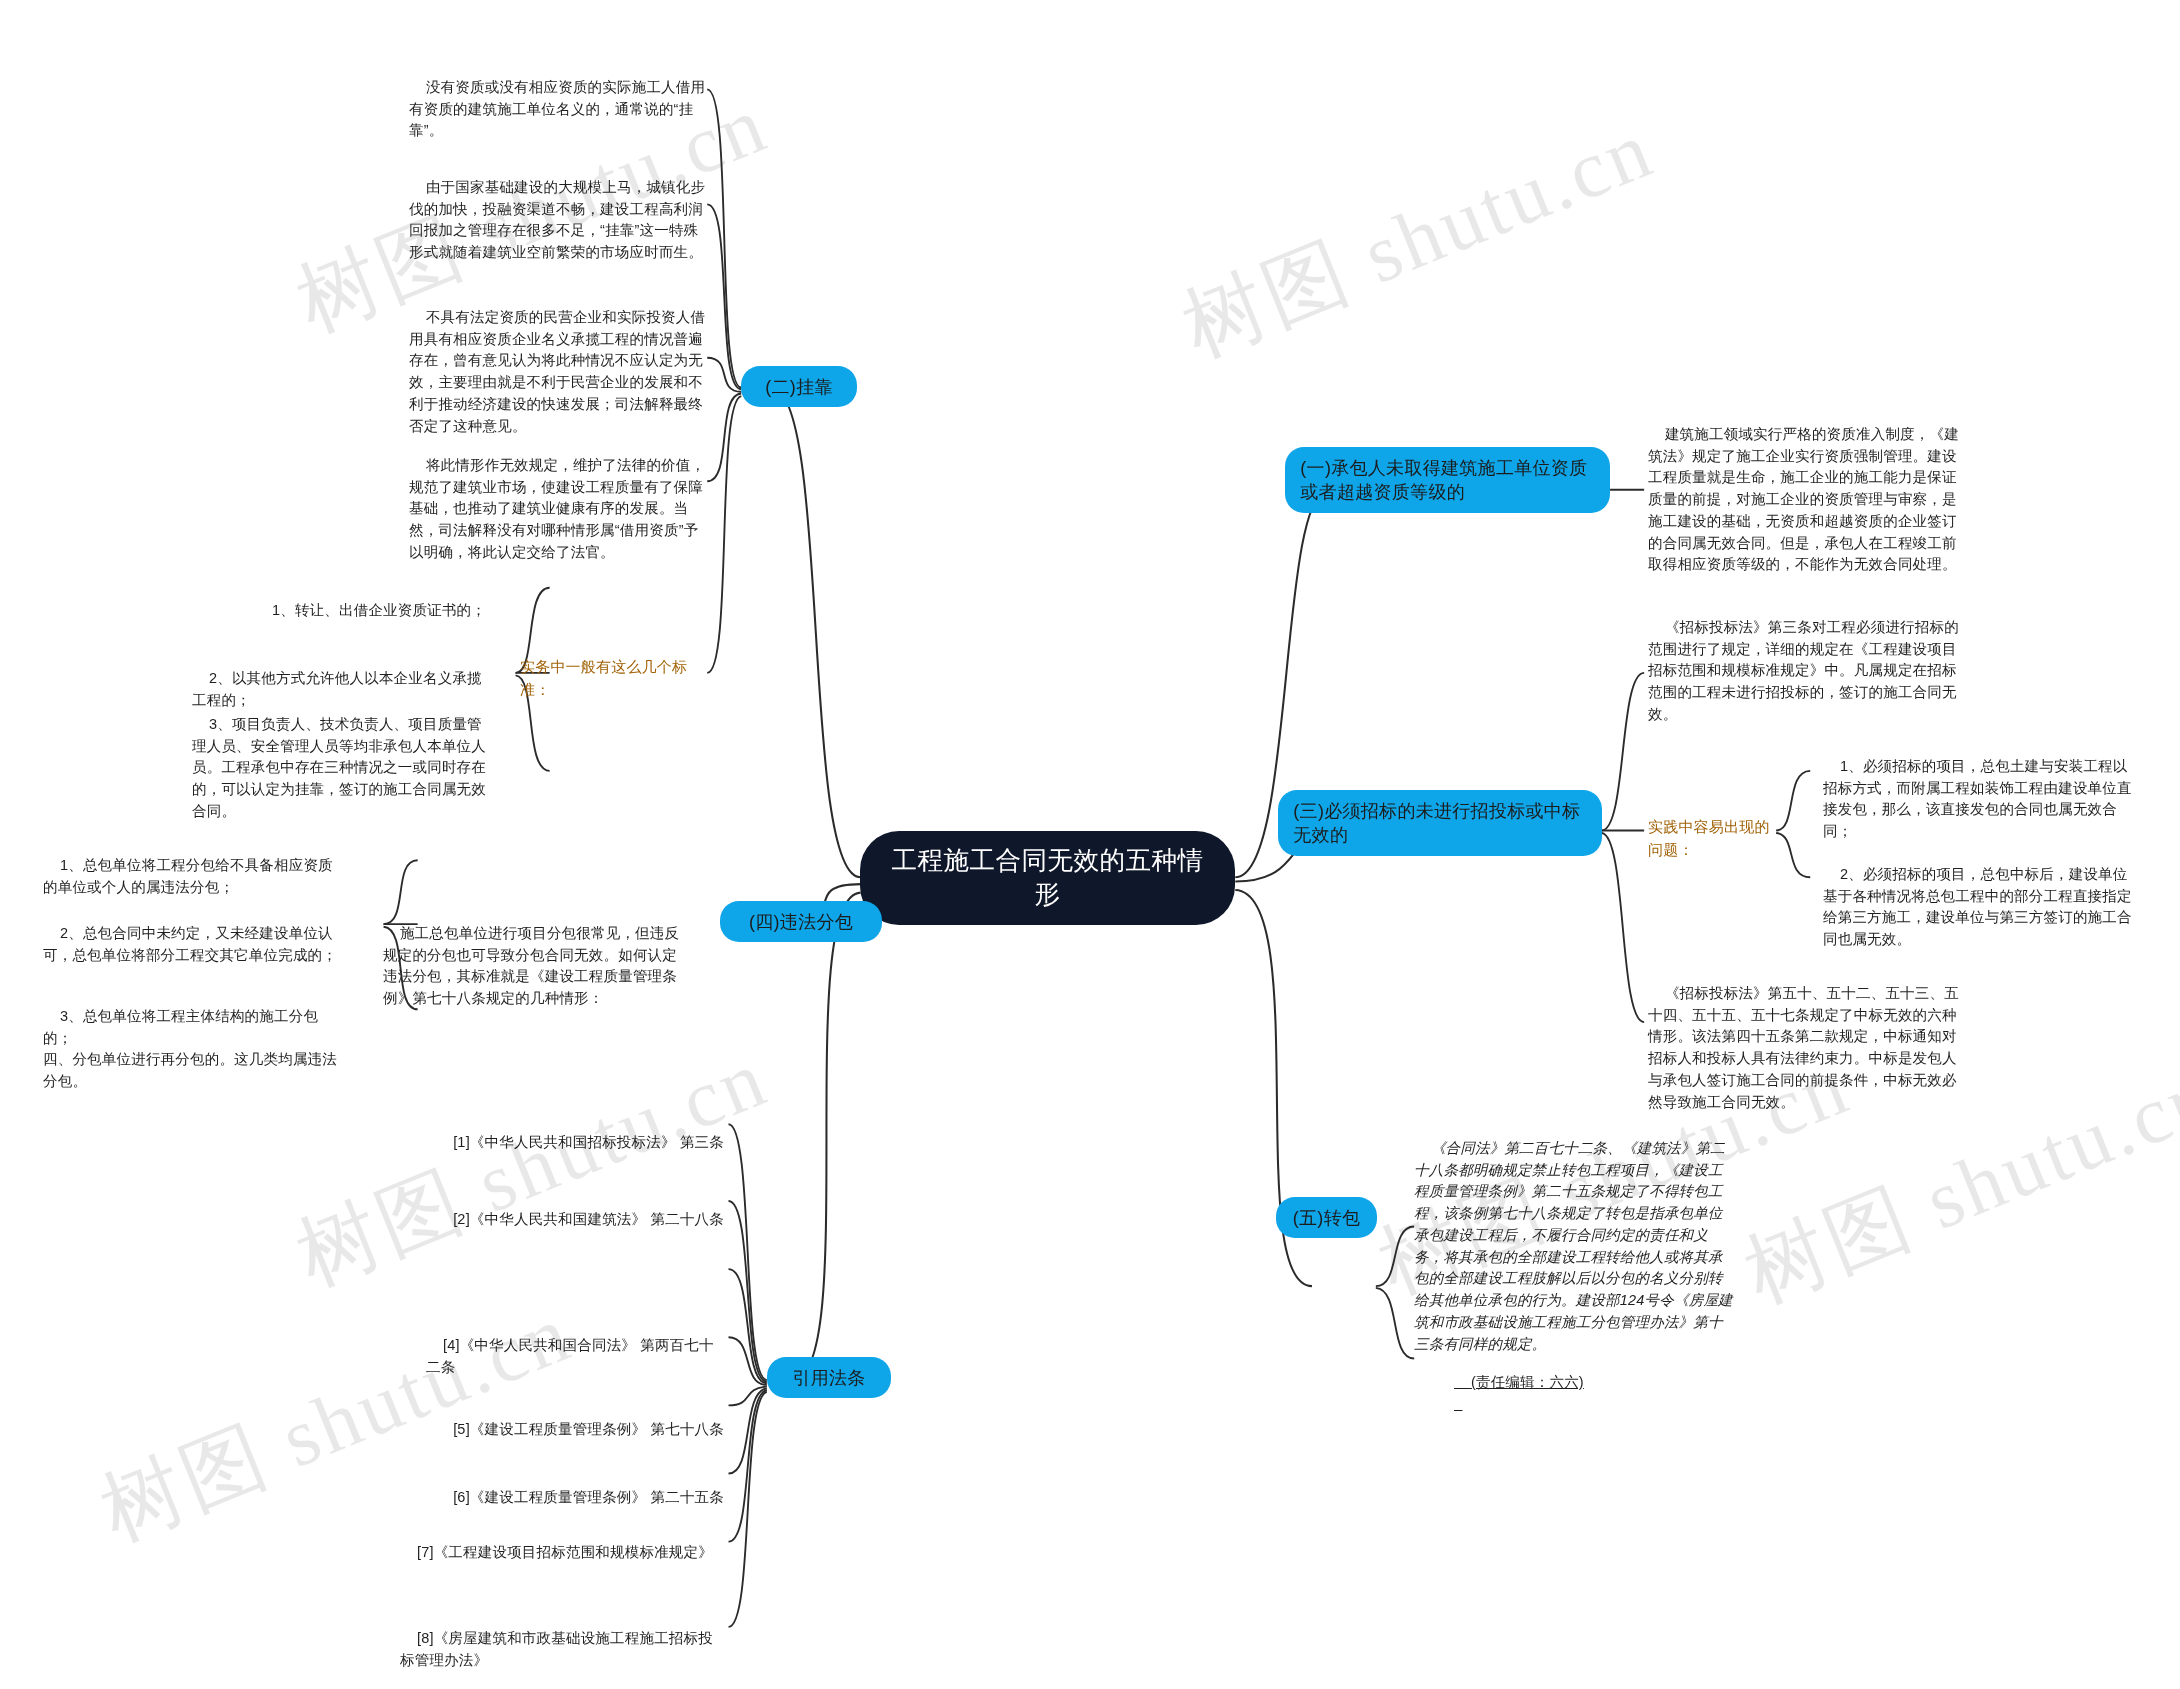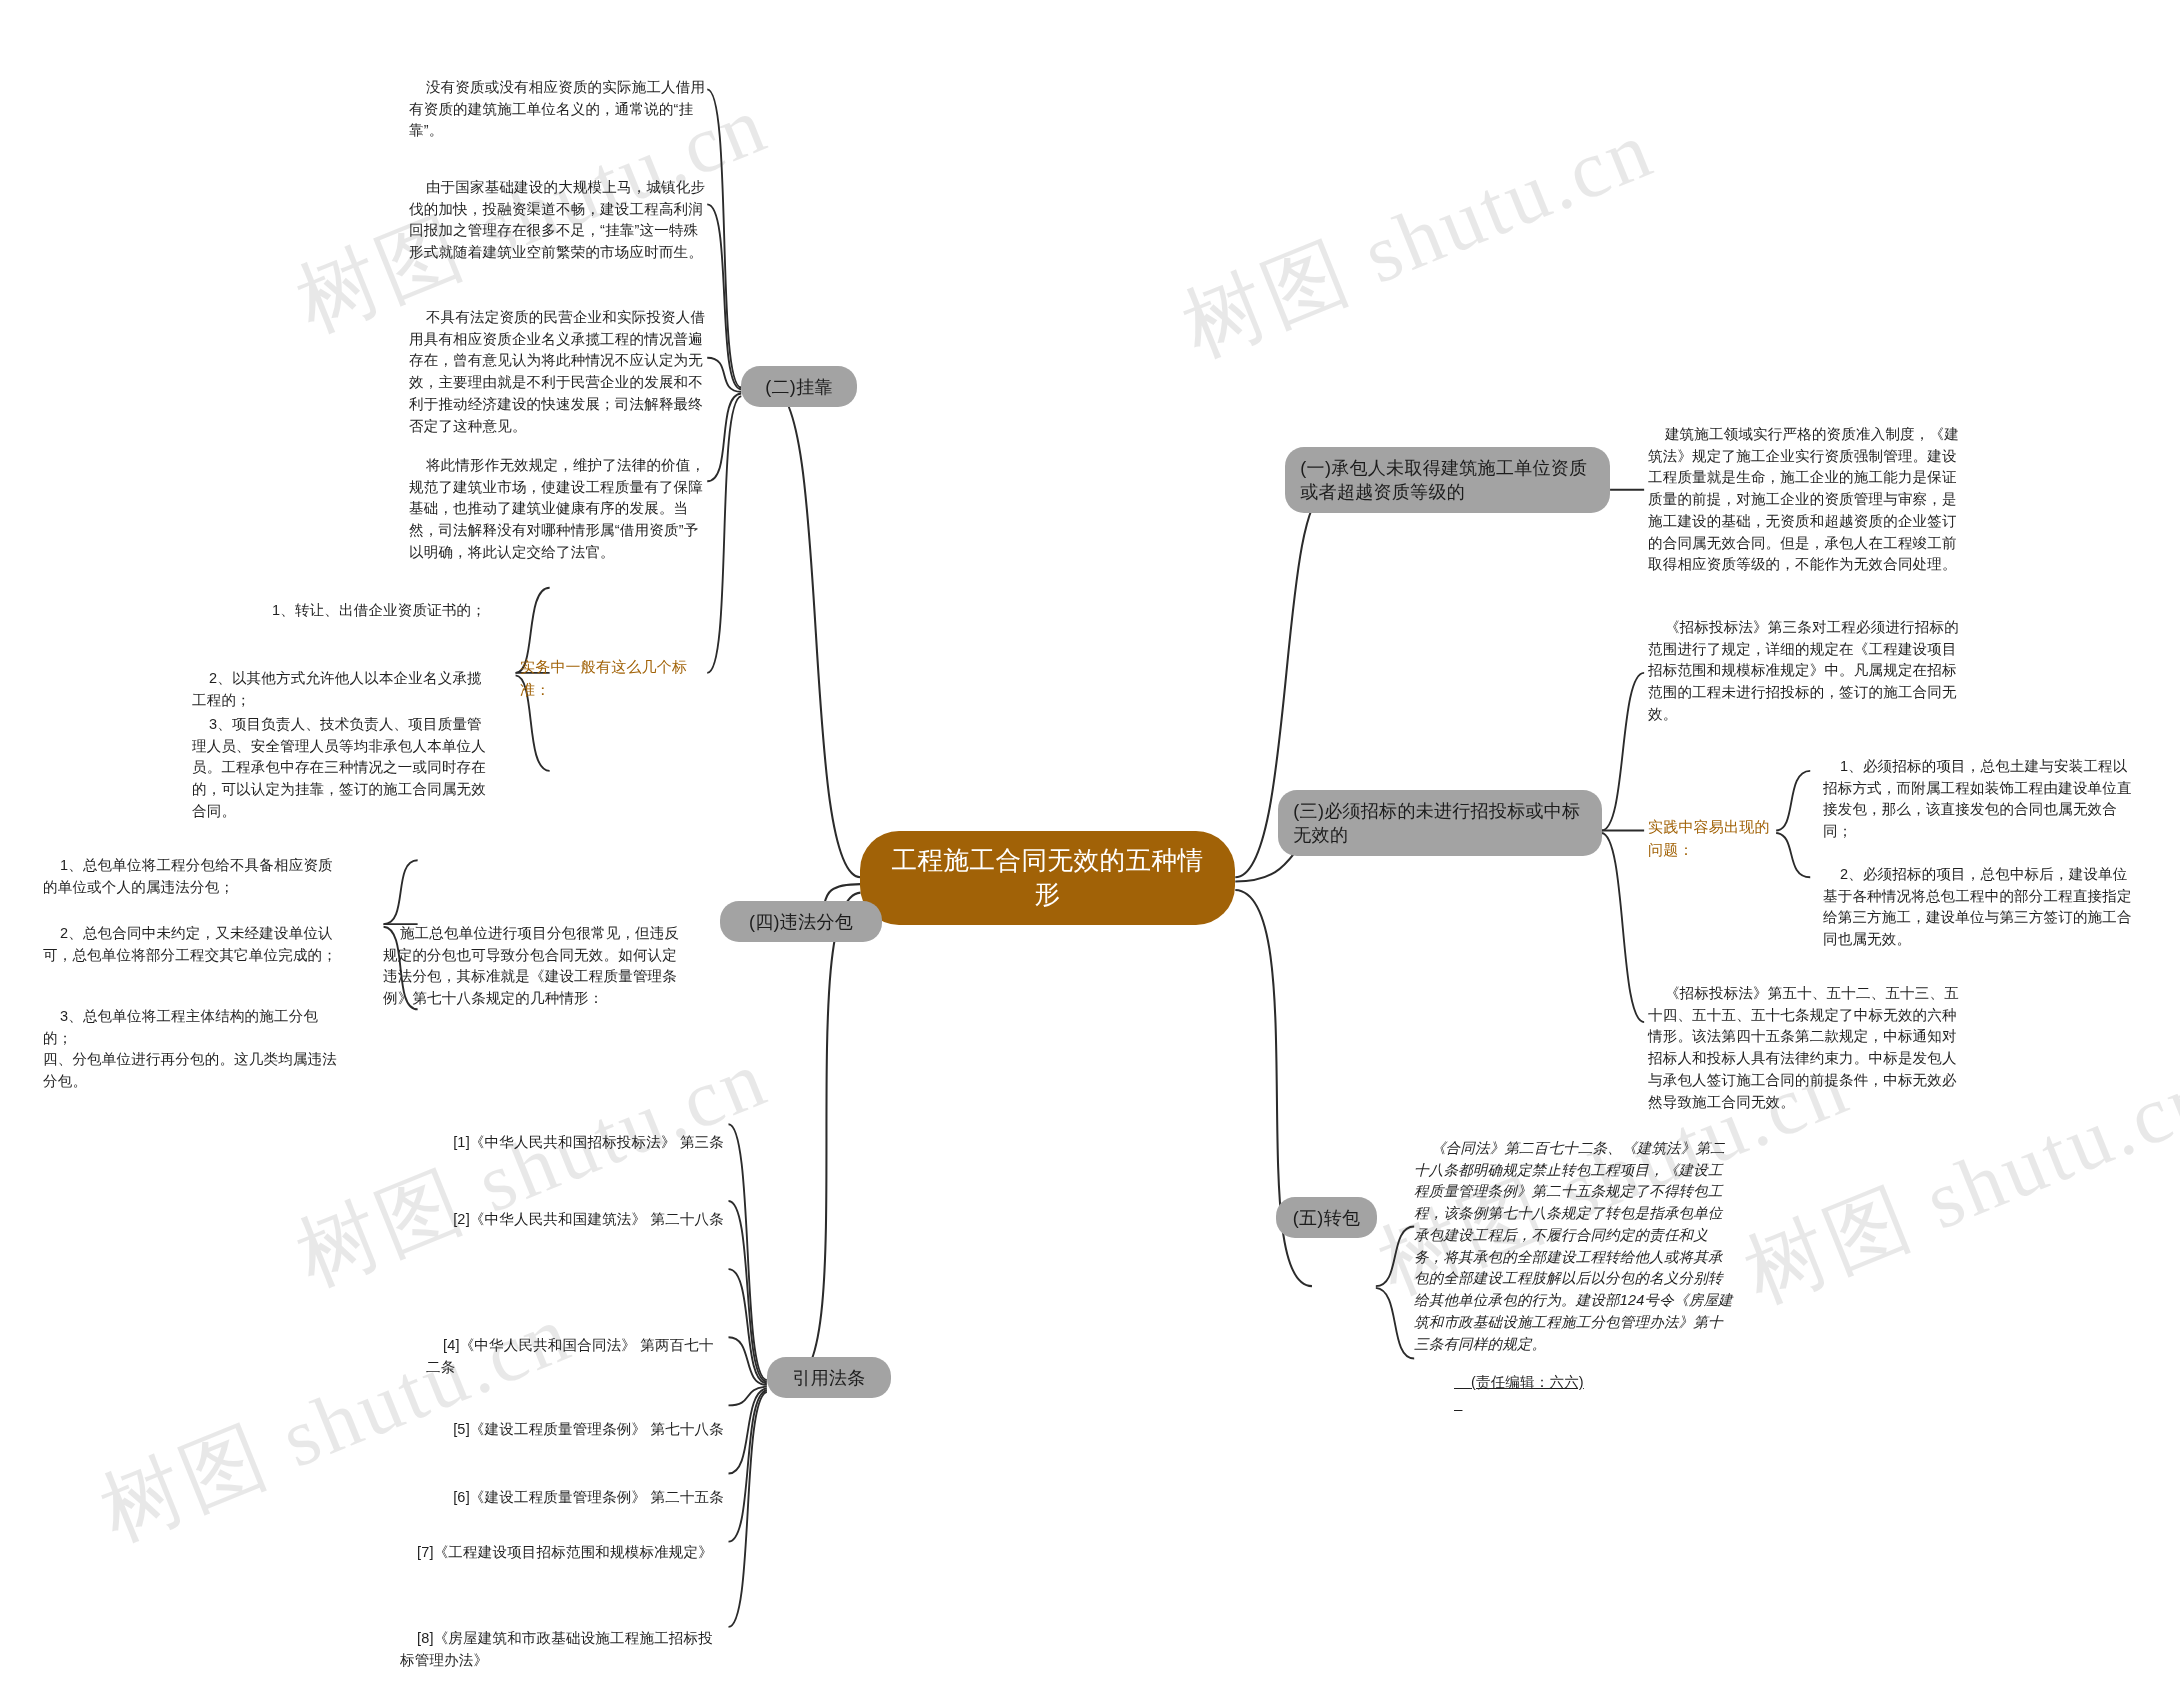--- a/index.html
+++ b/index.html
@@ -31,32 +31,32 @@
     user-select:none;
     font-weight:400;
   }
   
   #links{position:absolute;left:0;top:0;width:2181px;height:1689px;pointer-events:none;}
   #links path{fill:none;stroke:#2b2b2b;stroke-width:2.4;}
   #links path.thin{stroke-width:2.2;}
   
   .node{position:absolute;box-sizing:border-box;}
   .root{
-    background:#a16207;
+    background:#0f172a;
     color:#ffffff;
     border-radius:39px;
     display:flex;align-items:center;justify-content:center;
     text-align:center;
     font-size:25.6px;
     line-height:1.32;
     padding:12px 22px;
     letter-spacing:0.4px;
   }
   .branch{
-    background:#a3a3a3;
+    background:#0ea5e9;
     color:#1c1c1c;
     border-radius:19px;
     display:flex;align-items:center;
     padding:8.5px 15.3px;
     font-size:18px;
     line-height:1.35;
     letter-spacing:0.3px;
   }
   .branch.center{justify-content:center;text-align:center;}
   .leaf{

